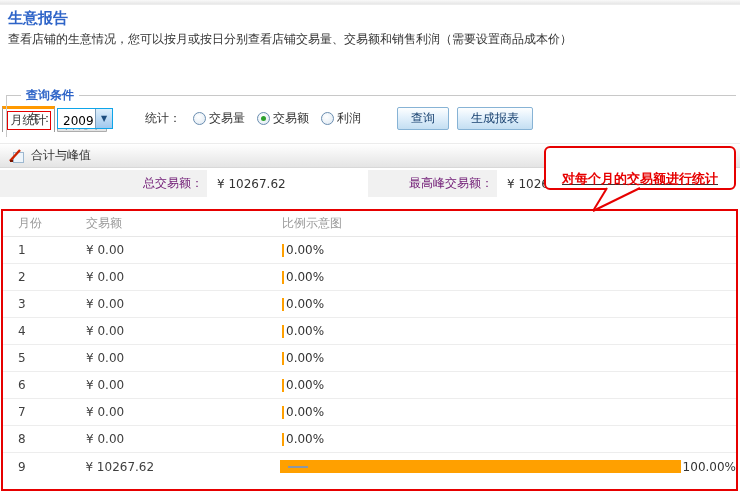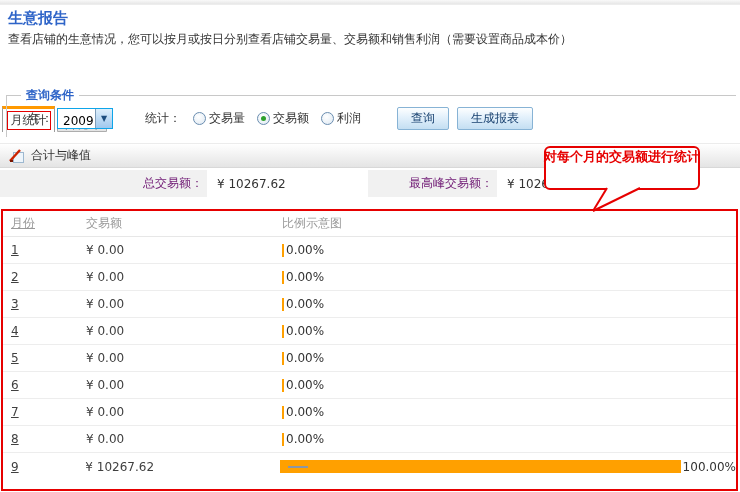--- a/index.html
+++ b/index.html
@@ -56,35 +56,35 @@
 
   
   #totals-row { position:absolute; left:0; top:170px; width:740px; height:27px; display:flex; }
   .tot-label { background:#f1f1f1; display:flex; align-items:center; justify-content:flex-end;
     color:#701a75; padding-right:4px; }
   .tot-value { display:flex; align-items:center; padding-left:10px; color:#333; }
   #total-label { width:207px; } #total-value { width:161px; }
   #peak-label { width:129px; }  #peak-value { flex:1; }
 
   
-  #callout { position:absolute; left:544px; top:146px; width:156px; height:44px; z-index:6;
+  #callout { position:absolute; left:544px; top:146px; width:192px; height:44px; z-index:6;
     background:#fff; border:2px solid #e60000; border-radius:6px; display:flex;
-    align-items:flex-start; justify-content:center; }
+    align-items:flex-end; justify-content:center;text-decoration:underline; }
   #callout-text { color:#e60000; font-weight:bold; font-size:13px; white-space:nowrap; }
   #callout-tail { position:absolute; left:585px; top:187px; z-index:7; }
 
   
   #report-table { position:absolute; left:1px; top:209px; width:737px; height:282px;
     border:2px solid #e60000; background:#fff; }
   .thead { display:flex; align-items:center; height:26px; border-bottom:1px solid #e7e7e7;
     color:#9a9a9a; }
   .trow { display:flex; align-items:center; height:27px; border-bottom:1px solid #ededed;
     color:#404040; }
   .trow:last-child { border-bottom:none; }
-  .col-month { width:77px; padding-left:8px;text-decoration:underline; }
+  .col-month { width:77px; padding-left:15px; }
   .col-amount { width:196px; padding-left:6px; }
   .col-ratio { flex:1; display:flex; align-items:center; padding-left:6px; }
   .ratio-bar { height:13px; background:#ffa000; display:flex; align-items:center; }
   .bar-dash { display:none; width:20px; height:2px; background:#8a97a8; margin-left:8px; }
   .percent-label { margin-left:2px; color:#333; }
 </style>
 </head>
 <body>
 
 <div id="page">

